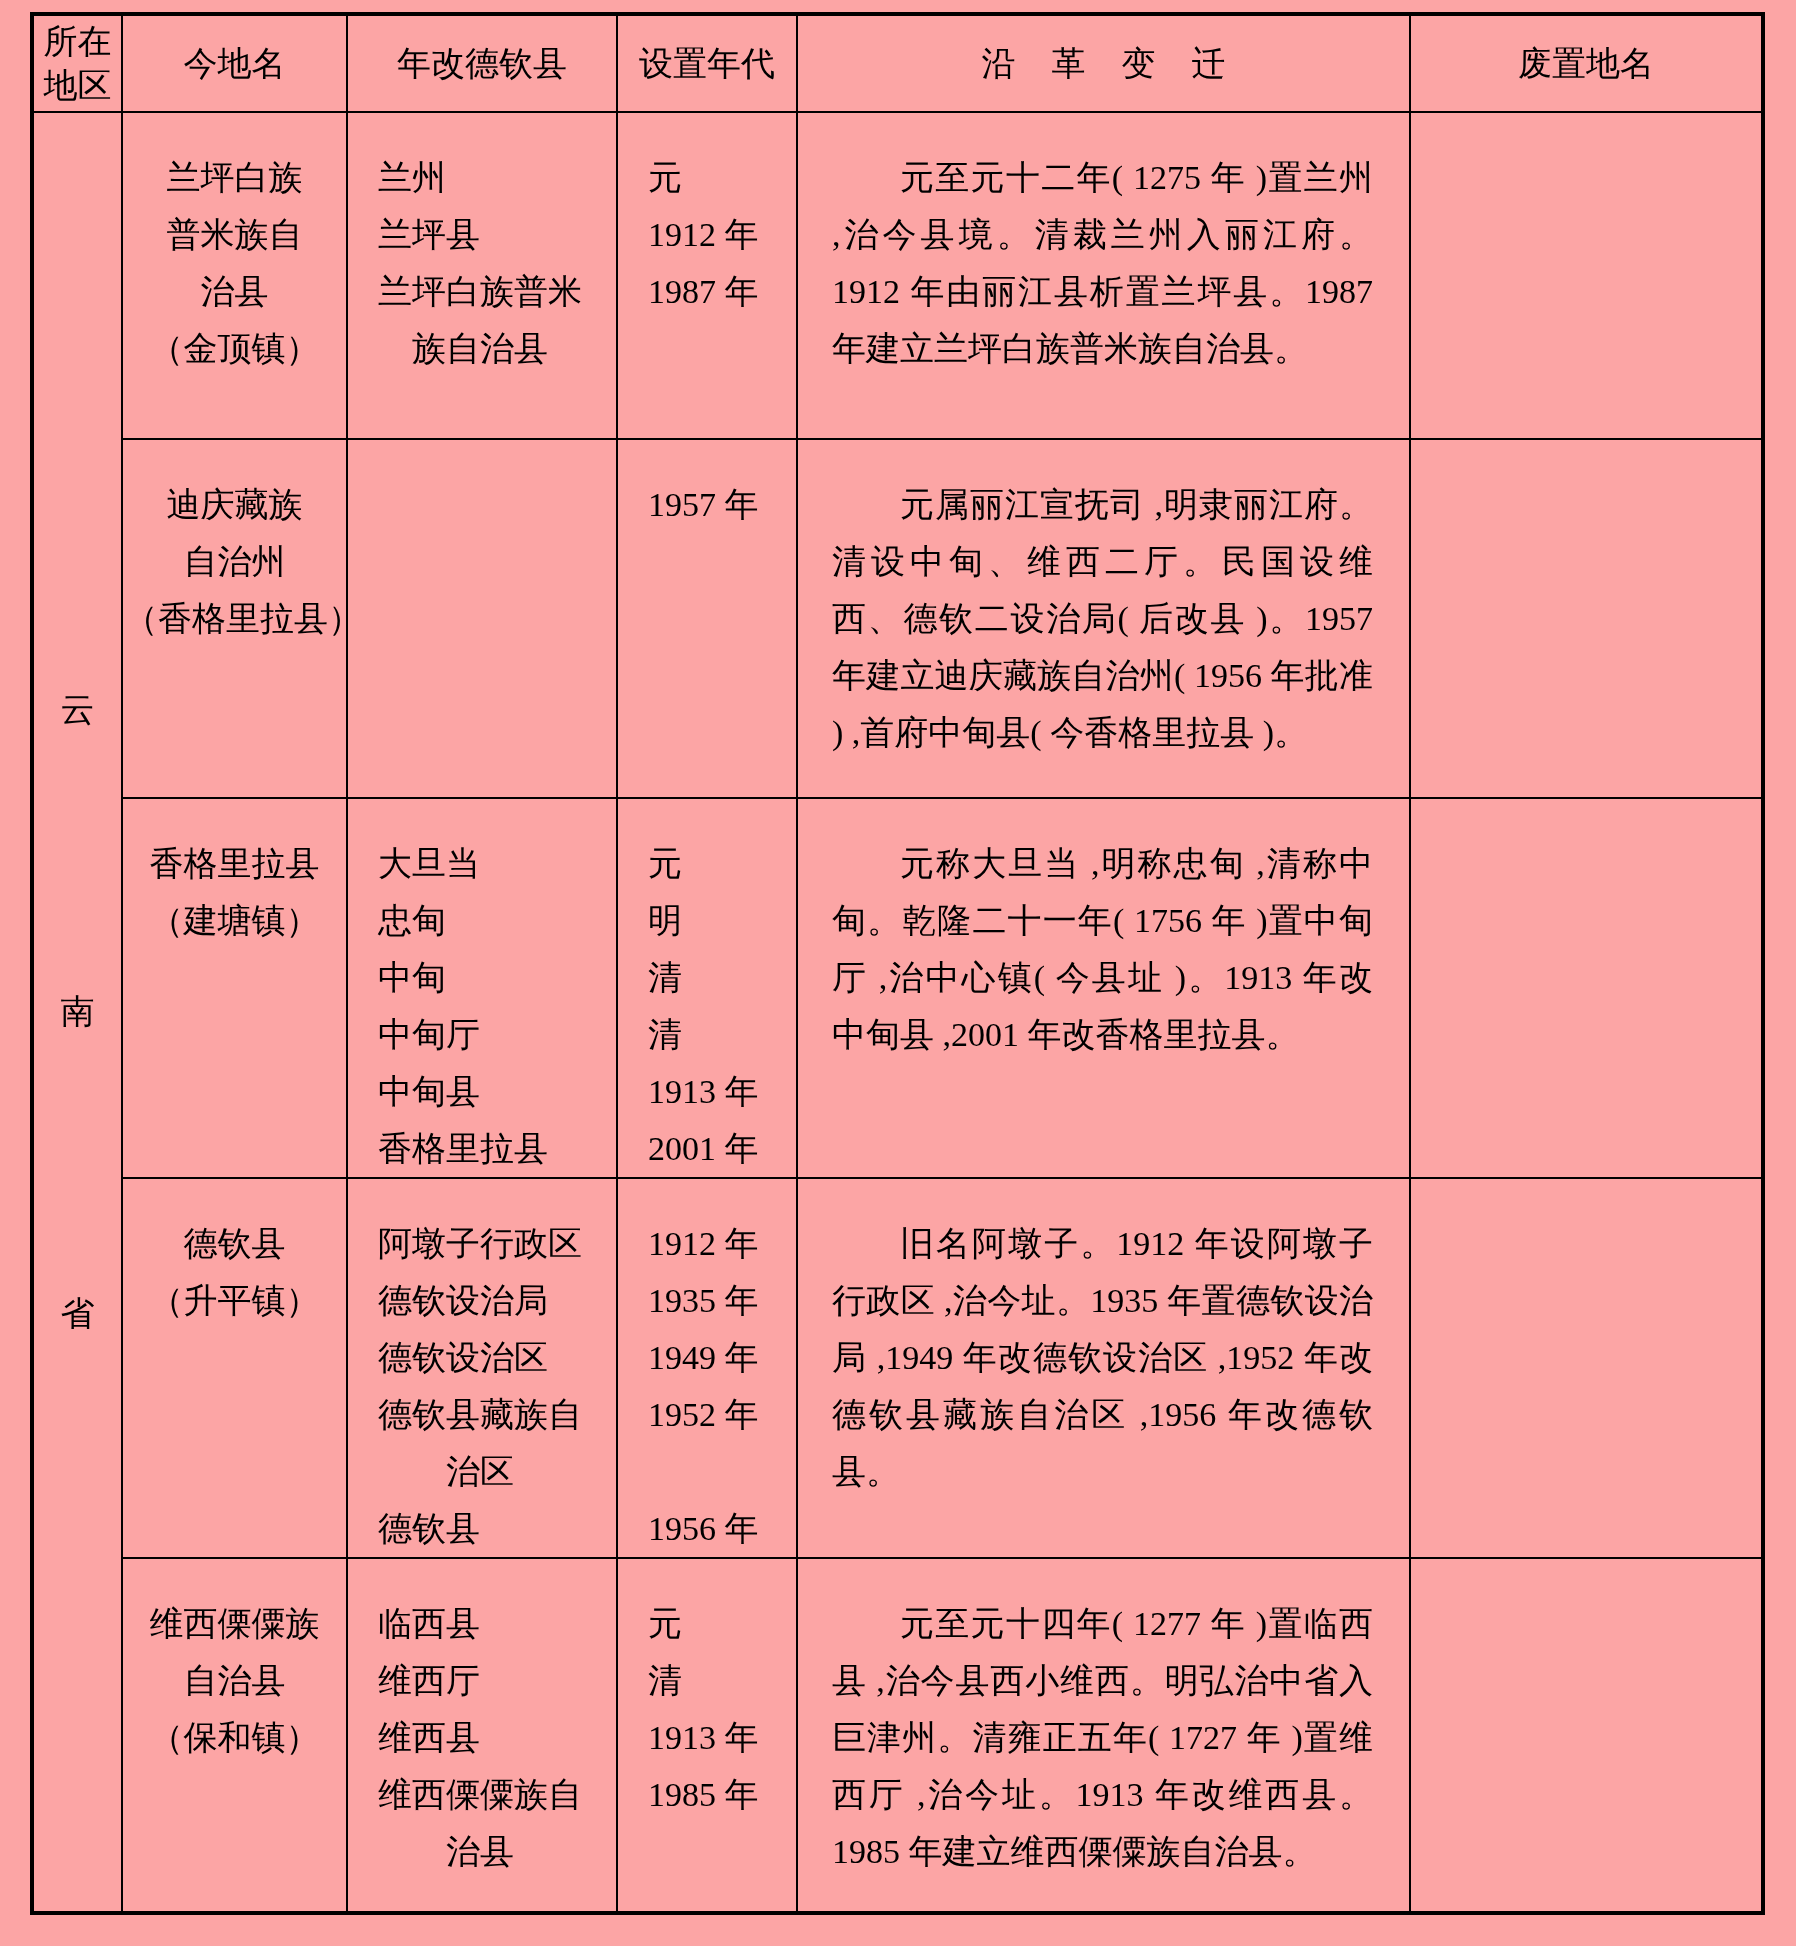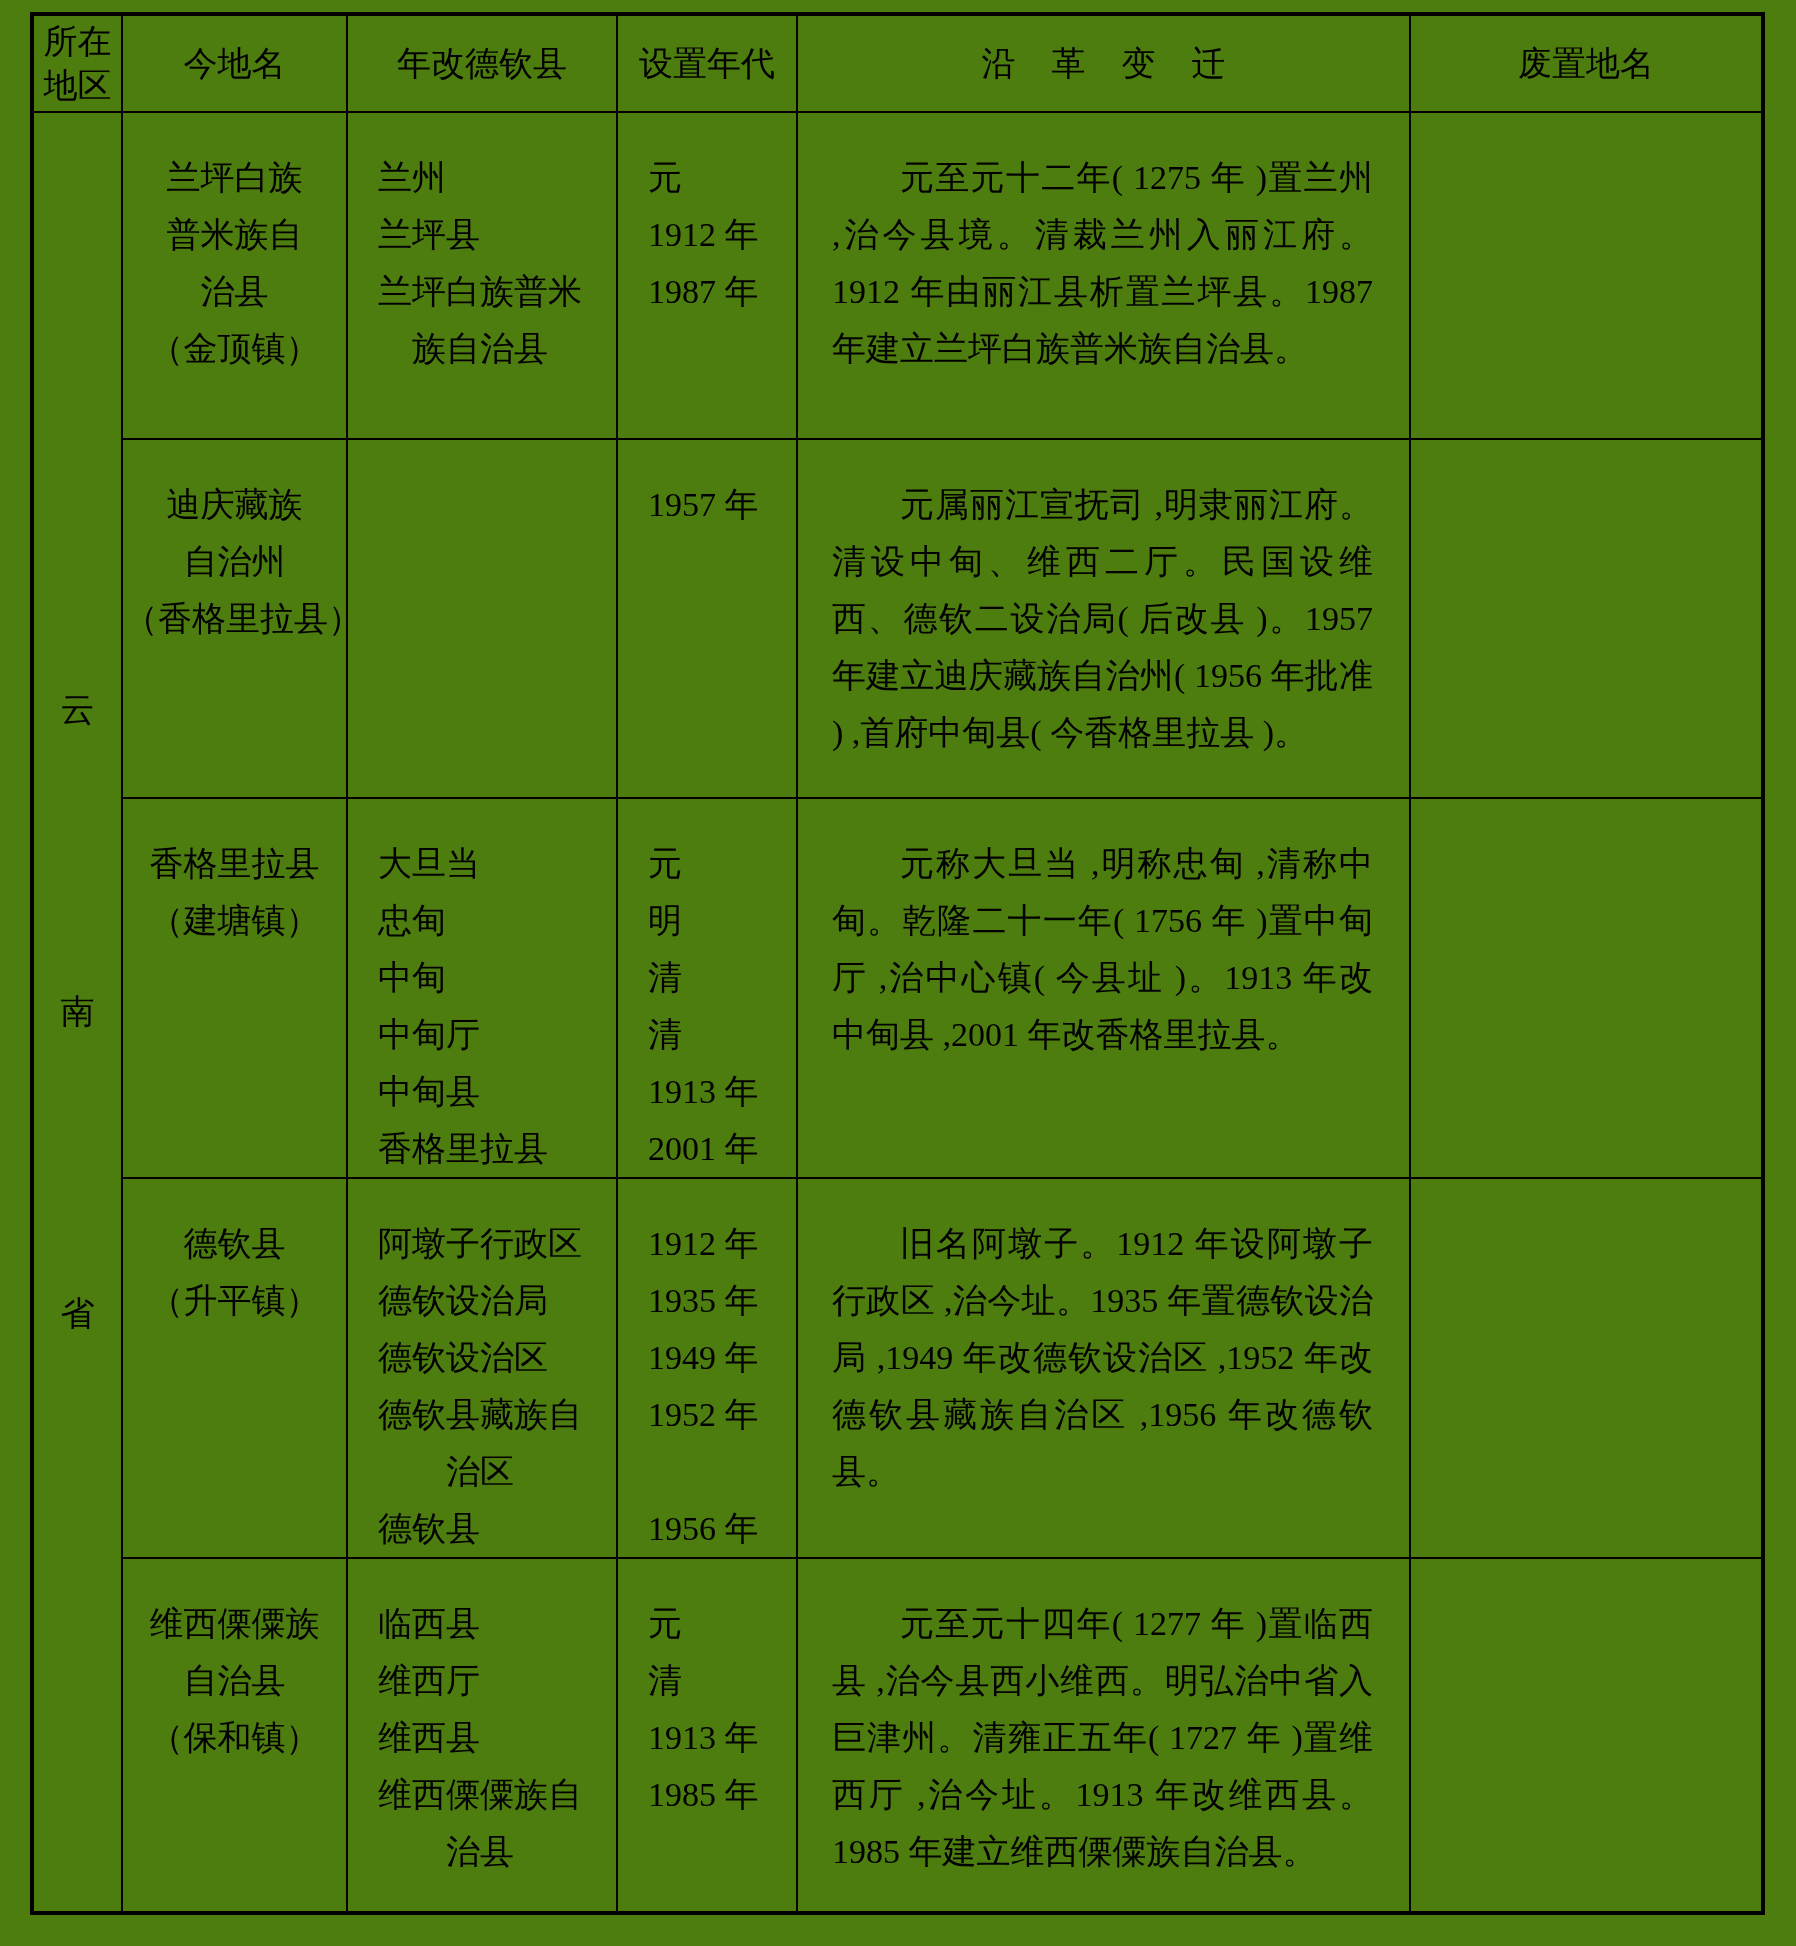--- a/index.html
+++ b/index.html
@@ -4,21 +4,21 @@
 <style>
   html, body {
     margin: 0;
     padding: 0;
     background: #ffffff;
   }
   .page {
     position: relative;
     width: 1796px;
     height: 1946px;
-    background: #4d7c0f;
+    background: #fca5a5;
     box-sizing: border-box;
     padding: 12px 30px;
     font-family: "Liberation Serif", "DejaVu Serif", serif;
     color: #000000;
   }
   table.placename {
     border-collapse: collapse;
     table-layout: fixed;
     width: 1731px;
     border: 4px solid #000000;

